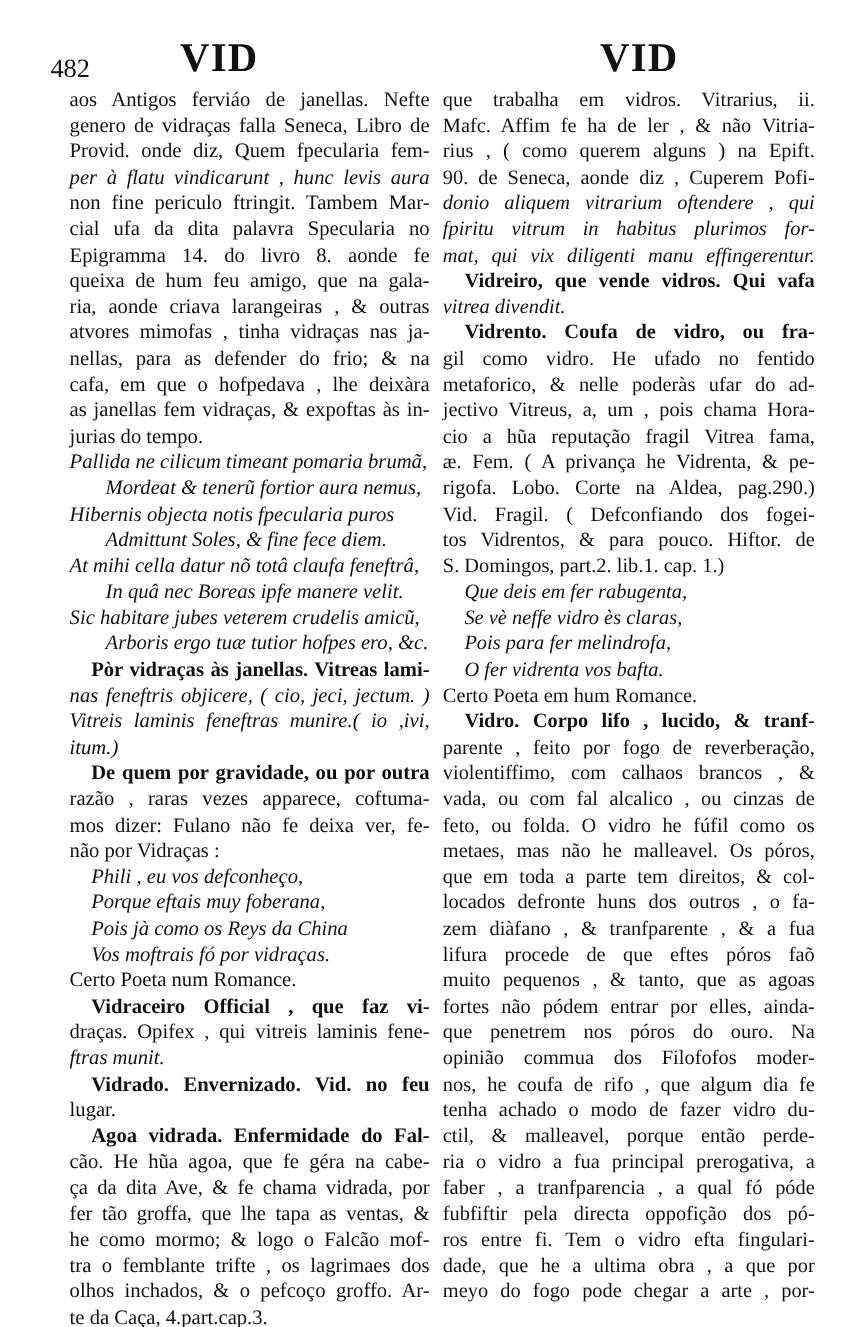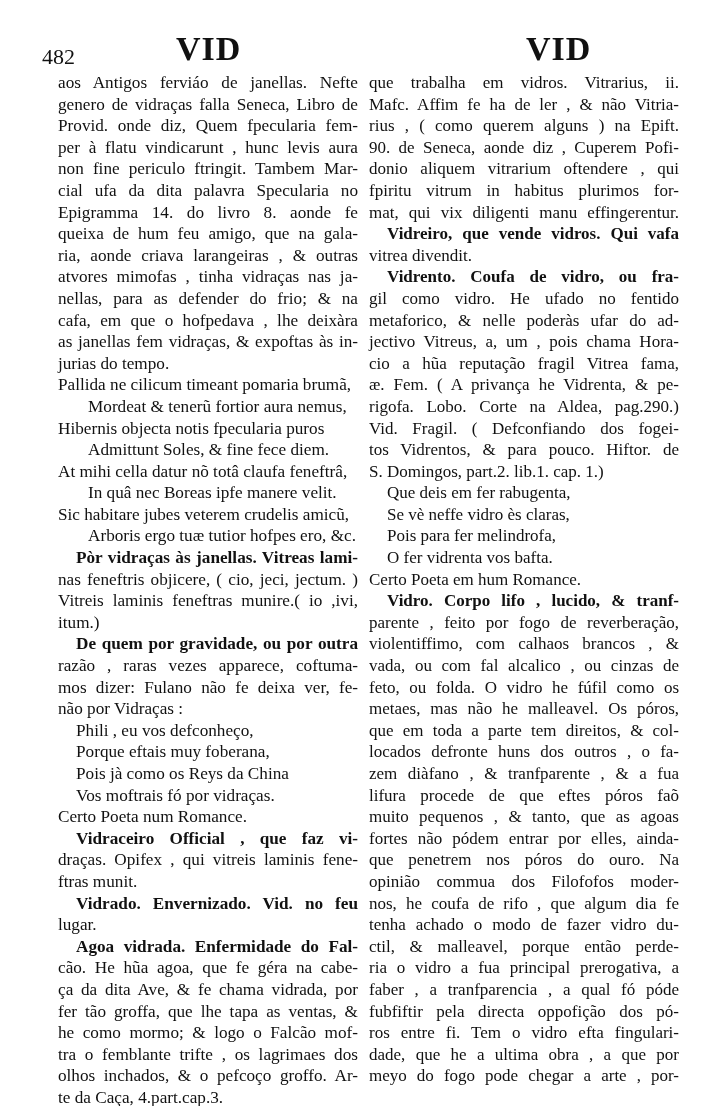--- a/index.html
+++ b/index.html
@@ -1,32 +1,32 @@
 <!DOCTYPE html>
 <html><head>
 <meta charset="utf-8">
 <style>
   html, body { margin: 0; padding: 0; background: #ffffff; }
   body { width: 709px; height: 1106px; position: relative; overflow: hidden;
          font-family: "Liberation Serif", "DejaVu Serif", serif; color: #111111; }
   .page-number { position: absolute; left: 42px; top: 44px; font-size: 22px; font-weight: normal; }
-  .running-head { position: absolute; top: 30px; font-size: 34px; font-weight: bold; letter-spacing: 1px; margin-left: 26px; }
+  .running-head { position: absolute; top: 30px; font-size: 34px; font-weight: bold; letter-spacing: 1px; }
   .rh-left { left: 150px; }
   .rh-right { left: 500px; }
   .column { position: absolute; top: 72px; }
   .col-left { left: 58px; width: 300px; }
   .col-right { left: 369px; width: 310px; }
   .line { display: block; height: 21.6px; line-height: 21.6px; font-size: 17.2px; white-space: nowrap;
           text-align: justify; text-align-last: justify; overflow: visible; }
   .line.last { text-align-last: left; }
   .line.indent { padding-left: 18px; font-weight: bold; }
   .line.verse { padding-left: 0; text-align-last: left; }
   .line.verse-indent { padding-left: 30px; text-align-last: left; }
   .line.verse-indent2 { padding-left: 18px; text-align-last: left; }
-  .it { }
+  .it { font-style: italic; }
   .col-right .line { font-size: 17px; }
 </style>
 </head>
 <body>
 
 <div class="page-number">482</div>
 <div class="running-head rh-left">VID</div>
 <div class="running-head rh-right">VID</div>
 
 <div class="column col-left" id="col-left">

